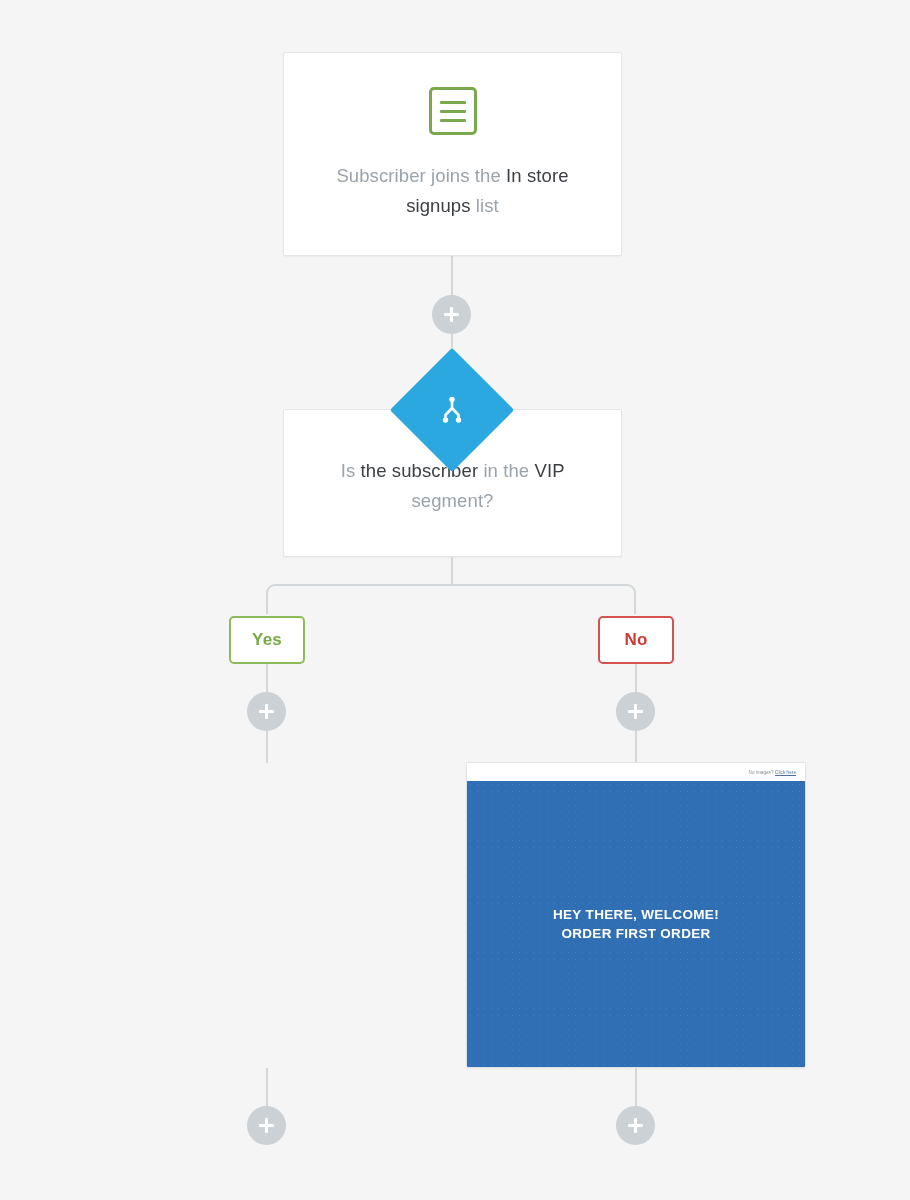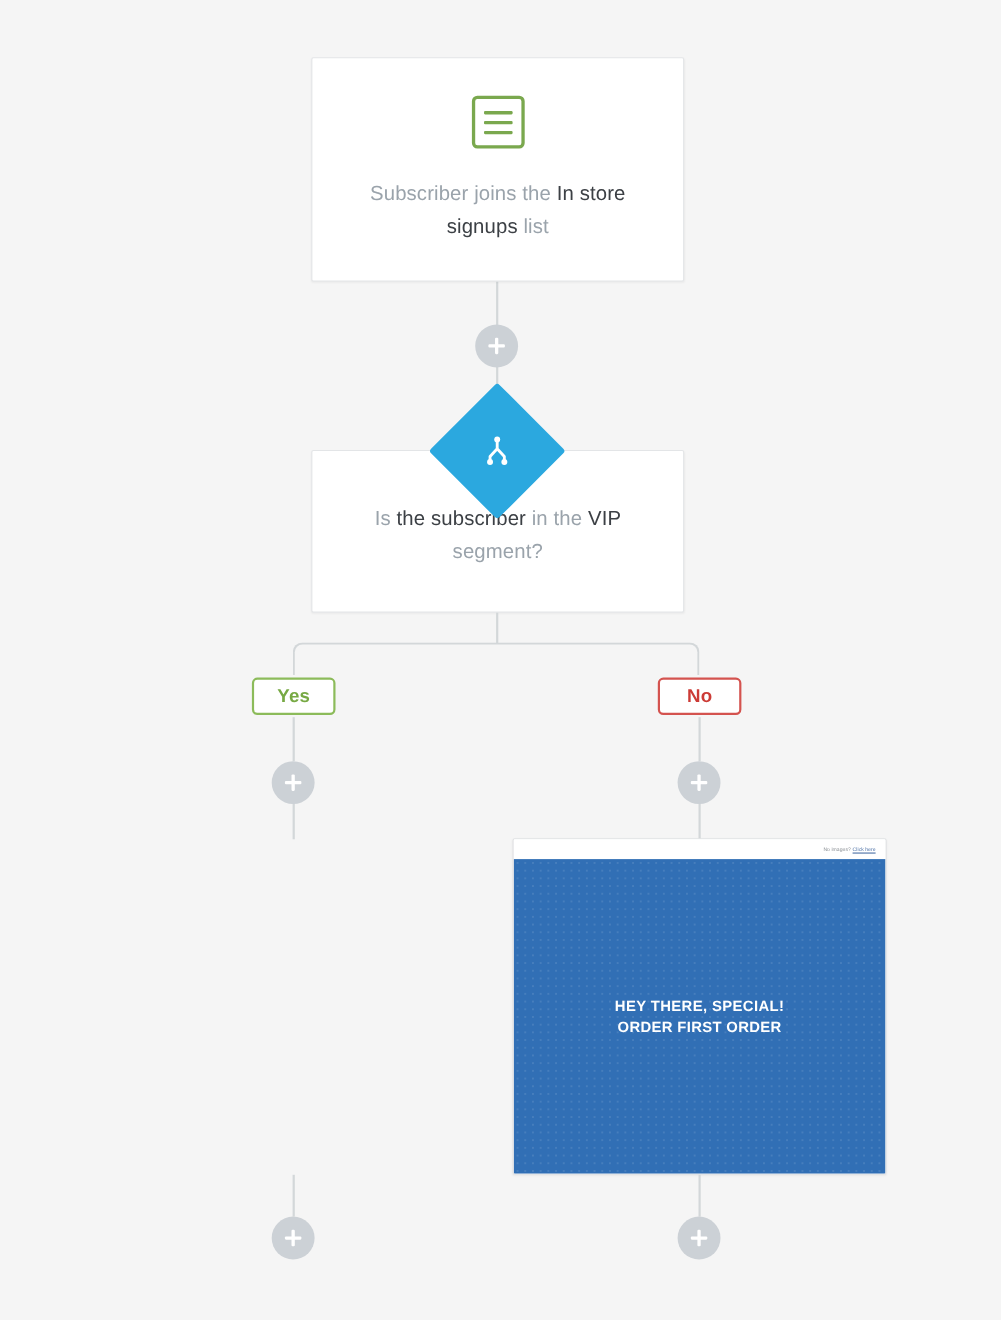--- a/index.html
+++ b/index.html
@@ -130,21 +130,21 @@
     background: #ffffff;
     border-radius: 1px;
   }
   .plus::before { width: 15px; height: 2.5px; }
   .plus::after  { width: 2.5px; height: 15px; }
 
   
   .badge {
     position: absolute;
     width: 76px;
-    height: 34px;
+    height: 48px;
     border-radius: 5px;
     background: #ffffff;
     display: flex;
     align-items: center;
     justify-content: center;
     font-size: 17px;
     font-weight: bold;
     letter-spacing: 0.2px;
     z-index: 6;
   }
@@ -282,21 +282,21 @@
   <div class="line-v" style="left:635px; top:652px; height:40px;"></div>
   <div class="plus" style="left:616px; top:692px;"></div>
   <div class="line-v" style="left:635px; top:730px; height:33px;"></div>
 
   <div class="email-card" style="left:466px; top:762px;">
     <div class="preheader">
       <span>No images?</span>
       <span class="link">Click here</span>
     </div>
     <div class="email-body blue">
-      <div class="eyebrow">HEY THERE, SPECIAL!</div>
+      <div class="eyebrow">HEY THERE, WELCOME!</div>
       <div class="subline">ORDER FIRST ORDER</div>
     </div>
   </div>
 
   <div class="line-v" style="left:635px; top:1068px; height:38px;"></div>
   <div class="plus" style="left:616px; top:1106px;"></div>
 
 </div>
 
 </body></html>

